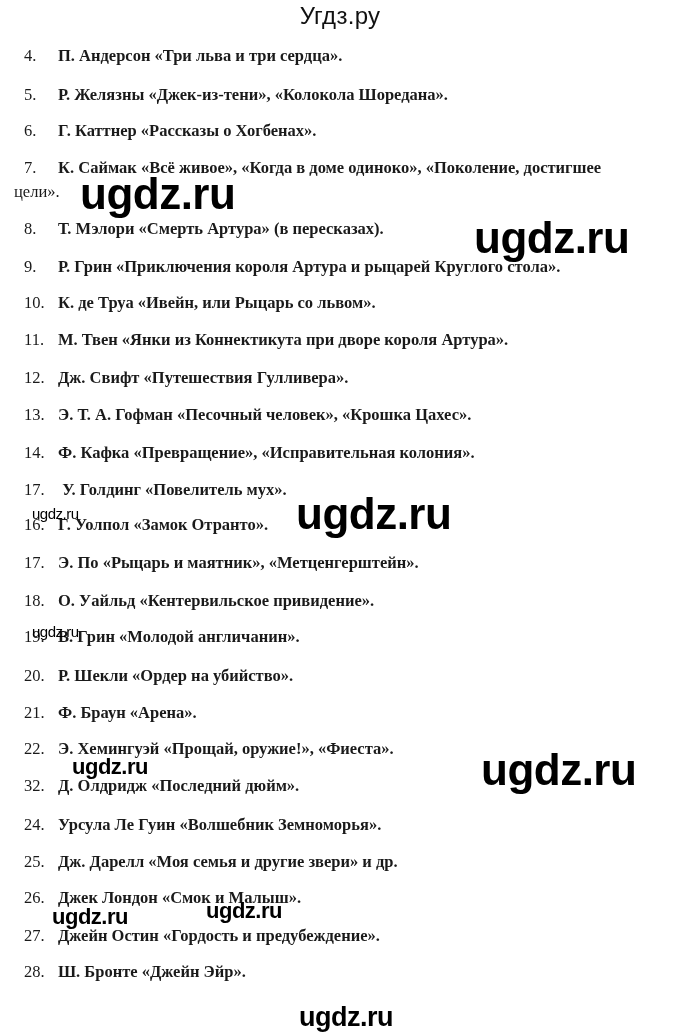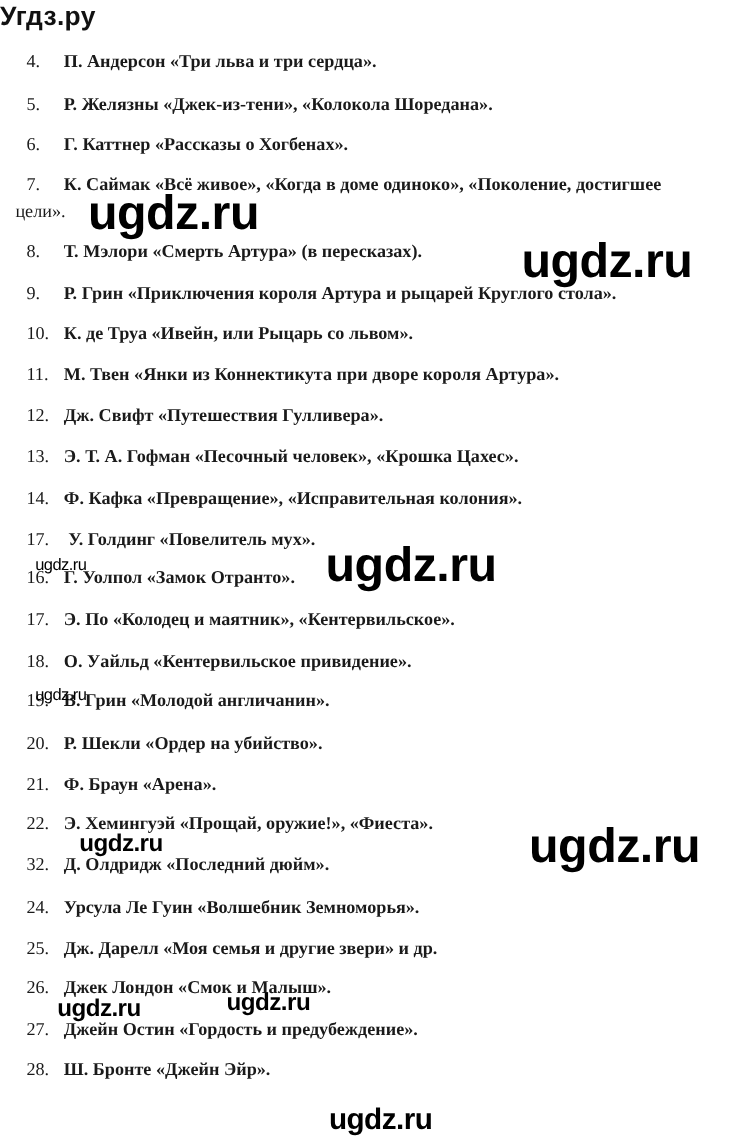--- a/index.html
+++ b/index.html
@@ -1,20 +1,20 @@
 <!DOCTYPE html>
 <html><head>
   <meta charset="utf-8">
   <style>
     html, body { margin: 0; padding: 0; background: #ffffff; }
     body { width: 680px; height: 1035px; position: relative; overflow: hidden; }
     .page { position: absolute; left: 0; top: 0; width: 680px; height: 1035px; background: #ffffff; }
     .site-title {
-      position: absolute; left: 0; width: 680px; top: 2px; 
-      font-family: "Liberation Sans", sans-serif; font-weight: bold; font-size: 24px; color: #111;
+      position: absolute; left: 0; width: 680px; top: 2px; text-align: center;
+      font-family: "Liberation Sans", sans-serif; font-weight: normal; font-size: 24px; color: #111;
       letter-spacing: 0.3px;
     }
     .item {
       position: absolute; left: 0; width: 680px;
       font-family: "Liberation Serif", serif; font-size: 16.5px; color: #1a1a1a; line-height: 20px;
       white-space: nowrap;
     }
     .item .num { position: absolute; left: 24px; }
     .item .text { position: absolute; left: 58px; font-weight: bold; }
     .item .cont { position: absolute; left: 14px; top: 24px; text-align: right; }
@@ -81,21 +81,21 @@
   <div class="item" style="top:480px">
     <span class="num">17.</span>
     <span class="text" style="white-space:pre"> У. Голдинг «Повелитель мух».</span>
   </div>
   <div class="item" style="top:515px">
     <span class="num">16.</span>
     <span class="text">Г. Уолпол «Замок Отранто».</span>
   </div>
   <div class="item" style="top:553px">
     <span class="num">17.</span>
-    <span class="text">Э. По «Колодец и маятник», «Кентервильское».</span>
+    <span class="text">Э. По «Рыцарь и маятник», «Метценгерштейн».</span>
   </div>
   <div class="item" style="top:591px">
     <span class="num">18.</span>
     <span class="text">О. Уайльд «Кентервильское привидение».</span>
   </div>
   <div class="item" style="top:627px">
     <span class="num">19.</span>
     <span class="text">В. Грин «Молодой англичанин».</span>
   </div>
   <div class="item" style="top:666px">

